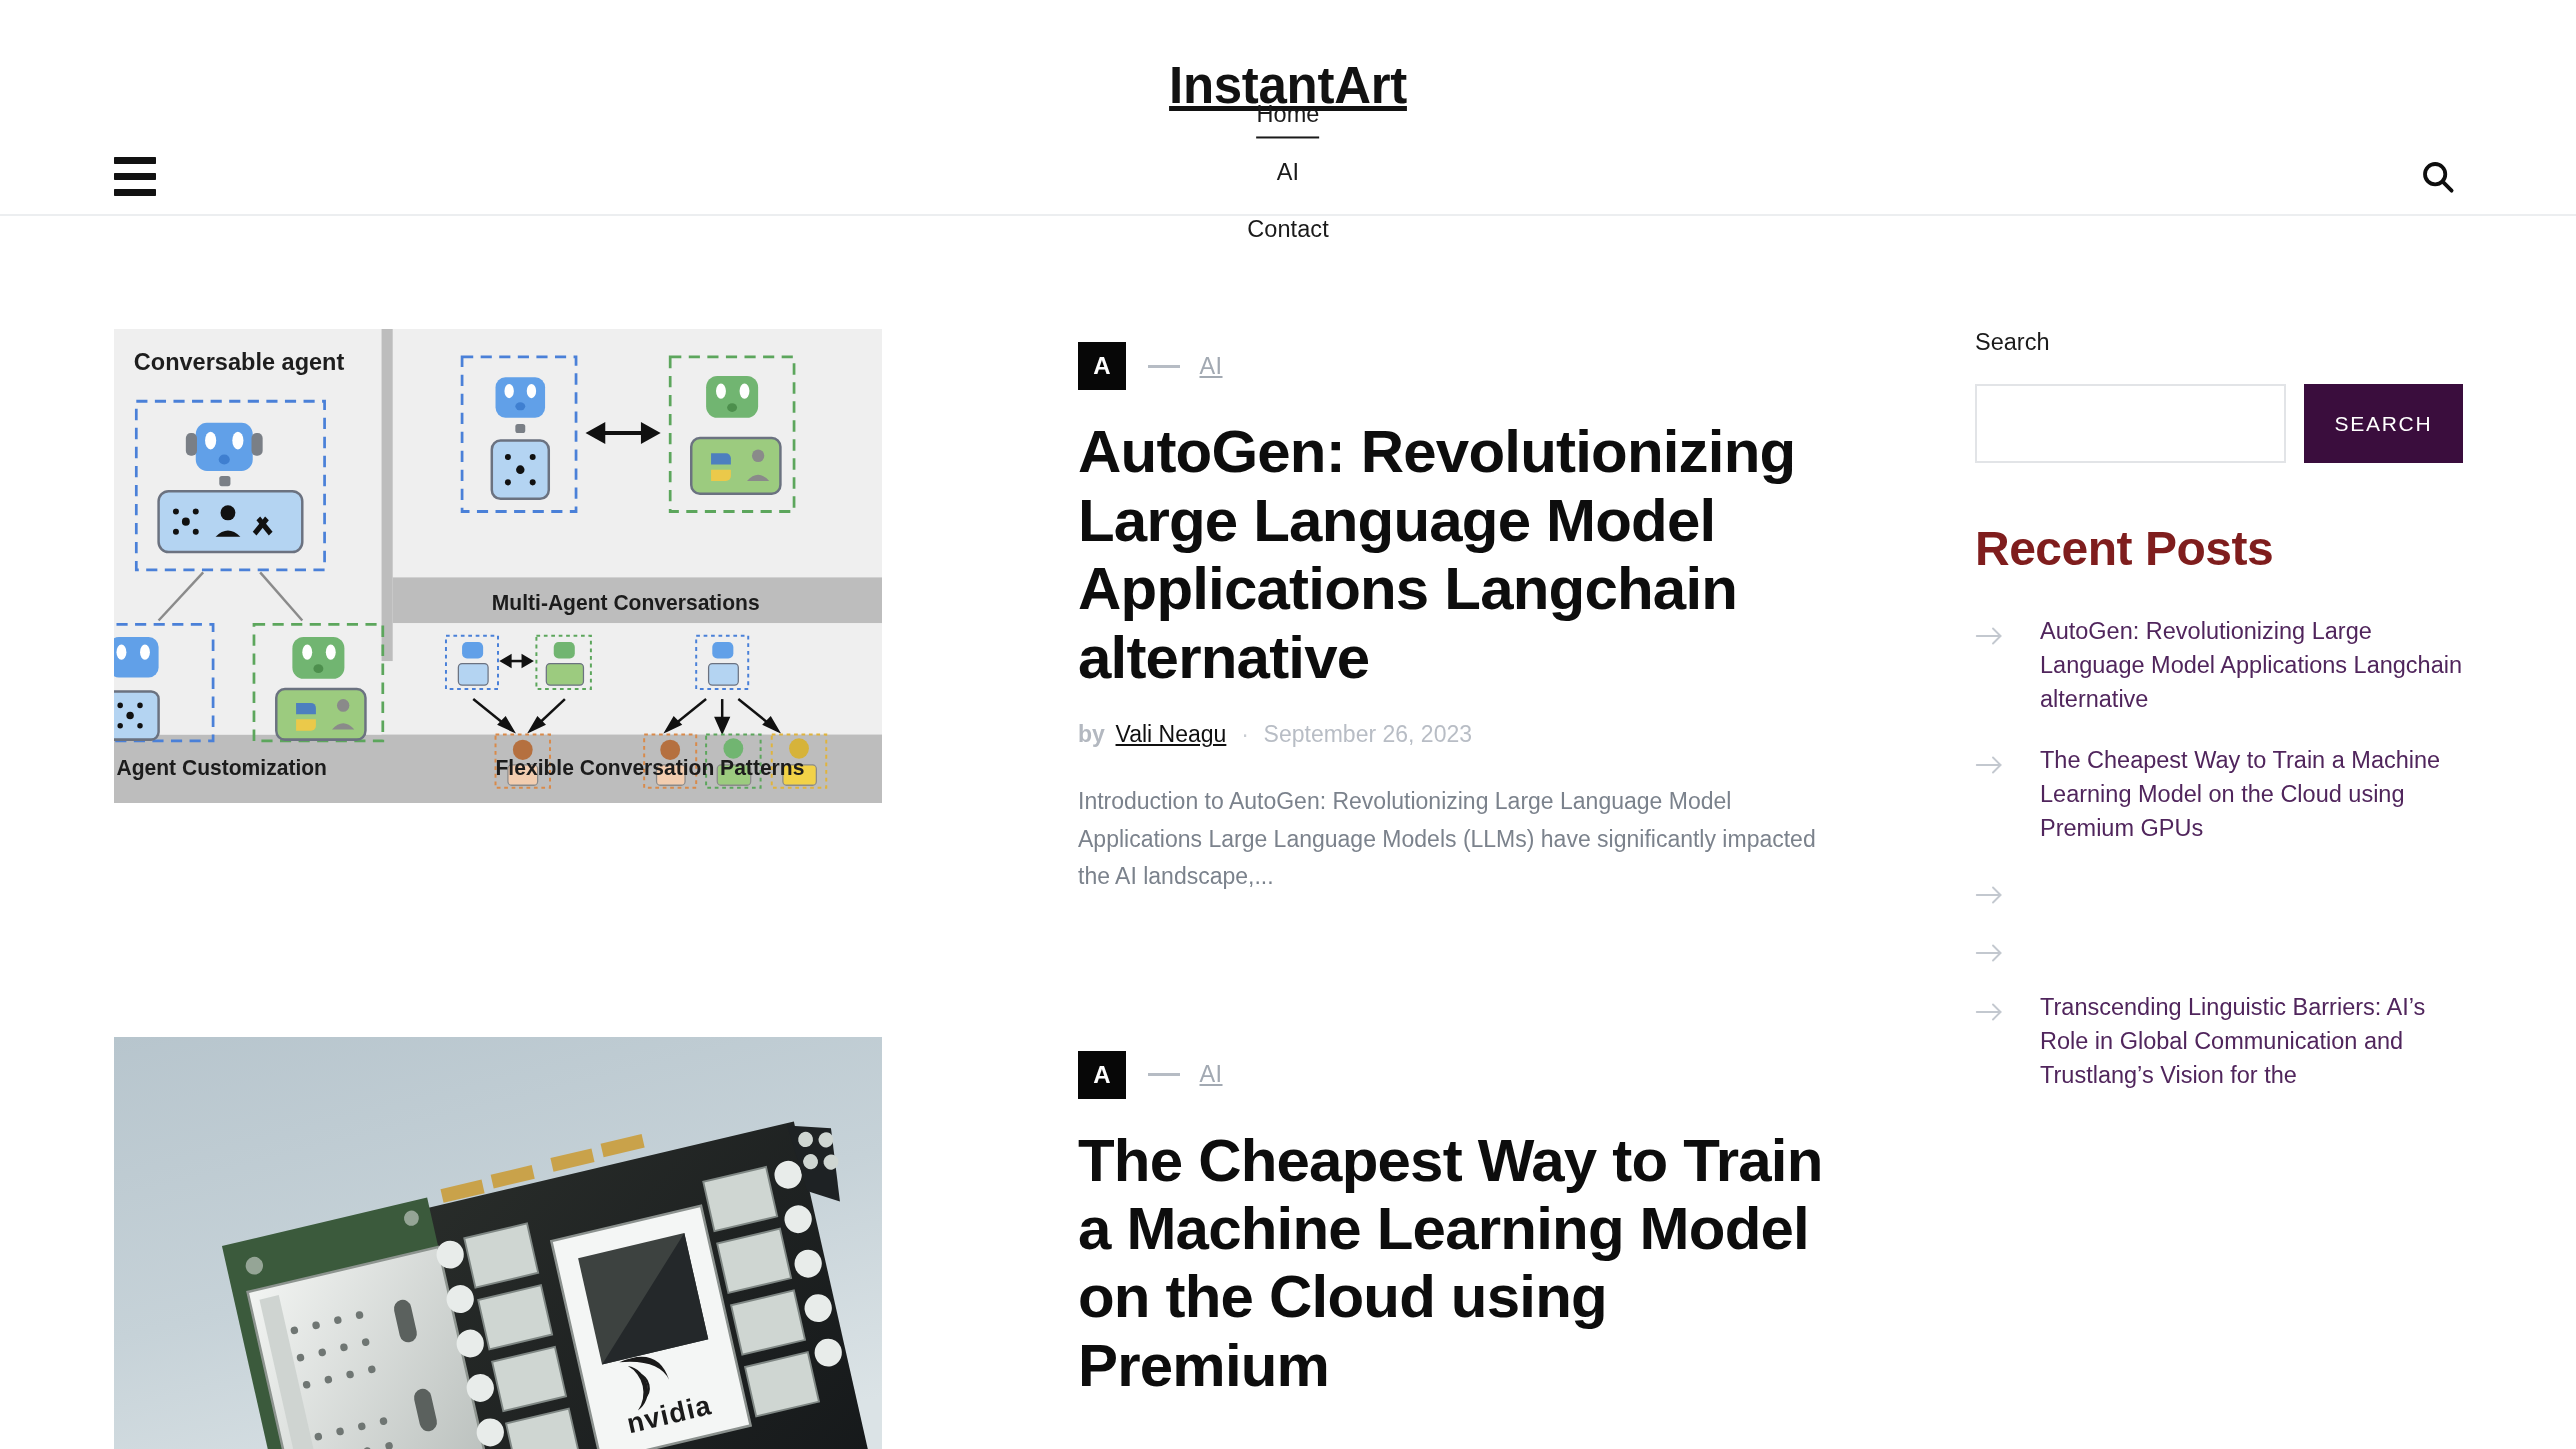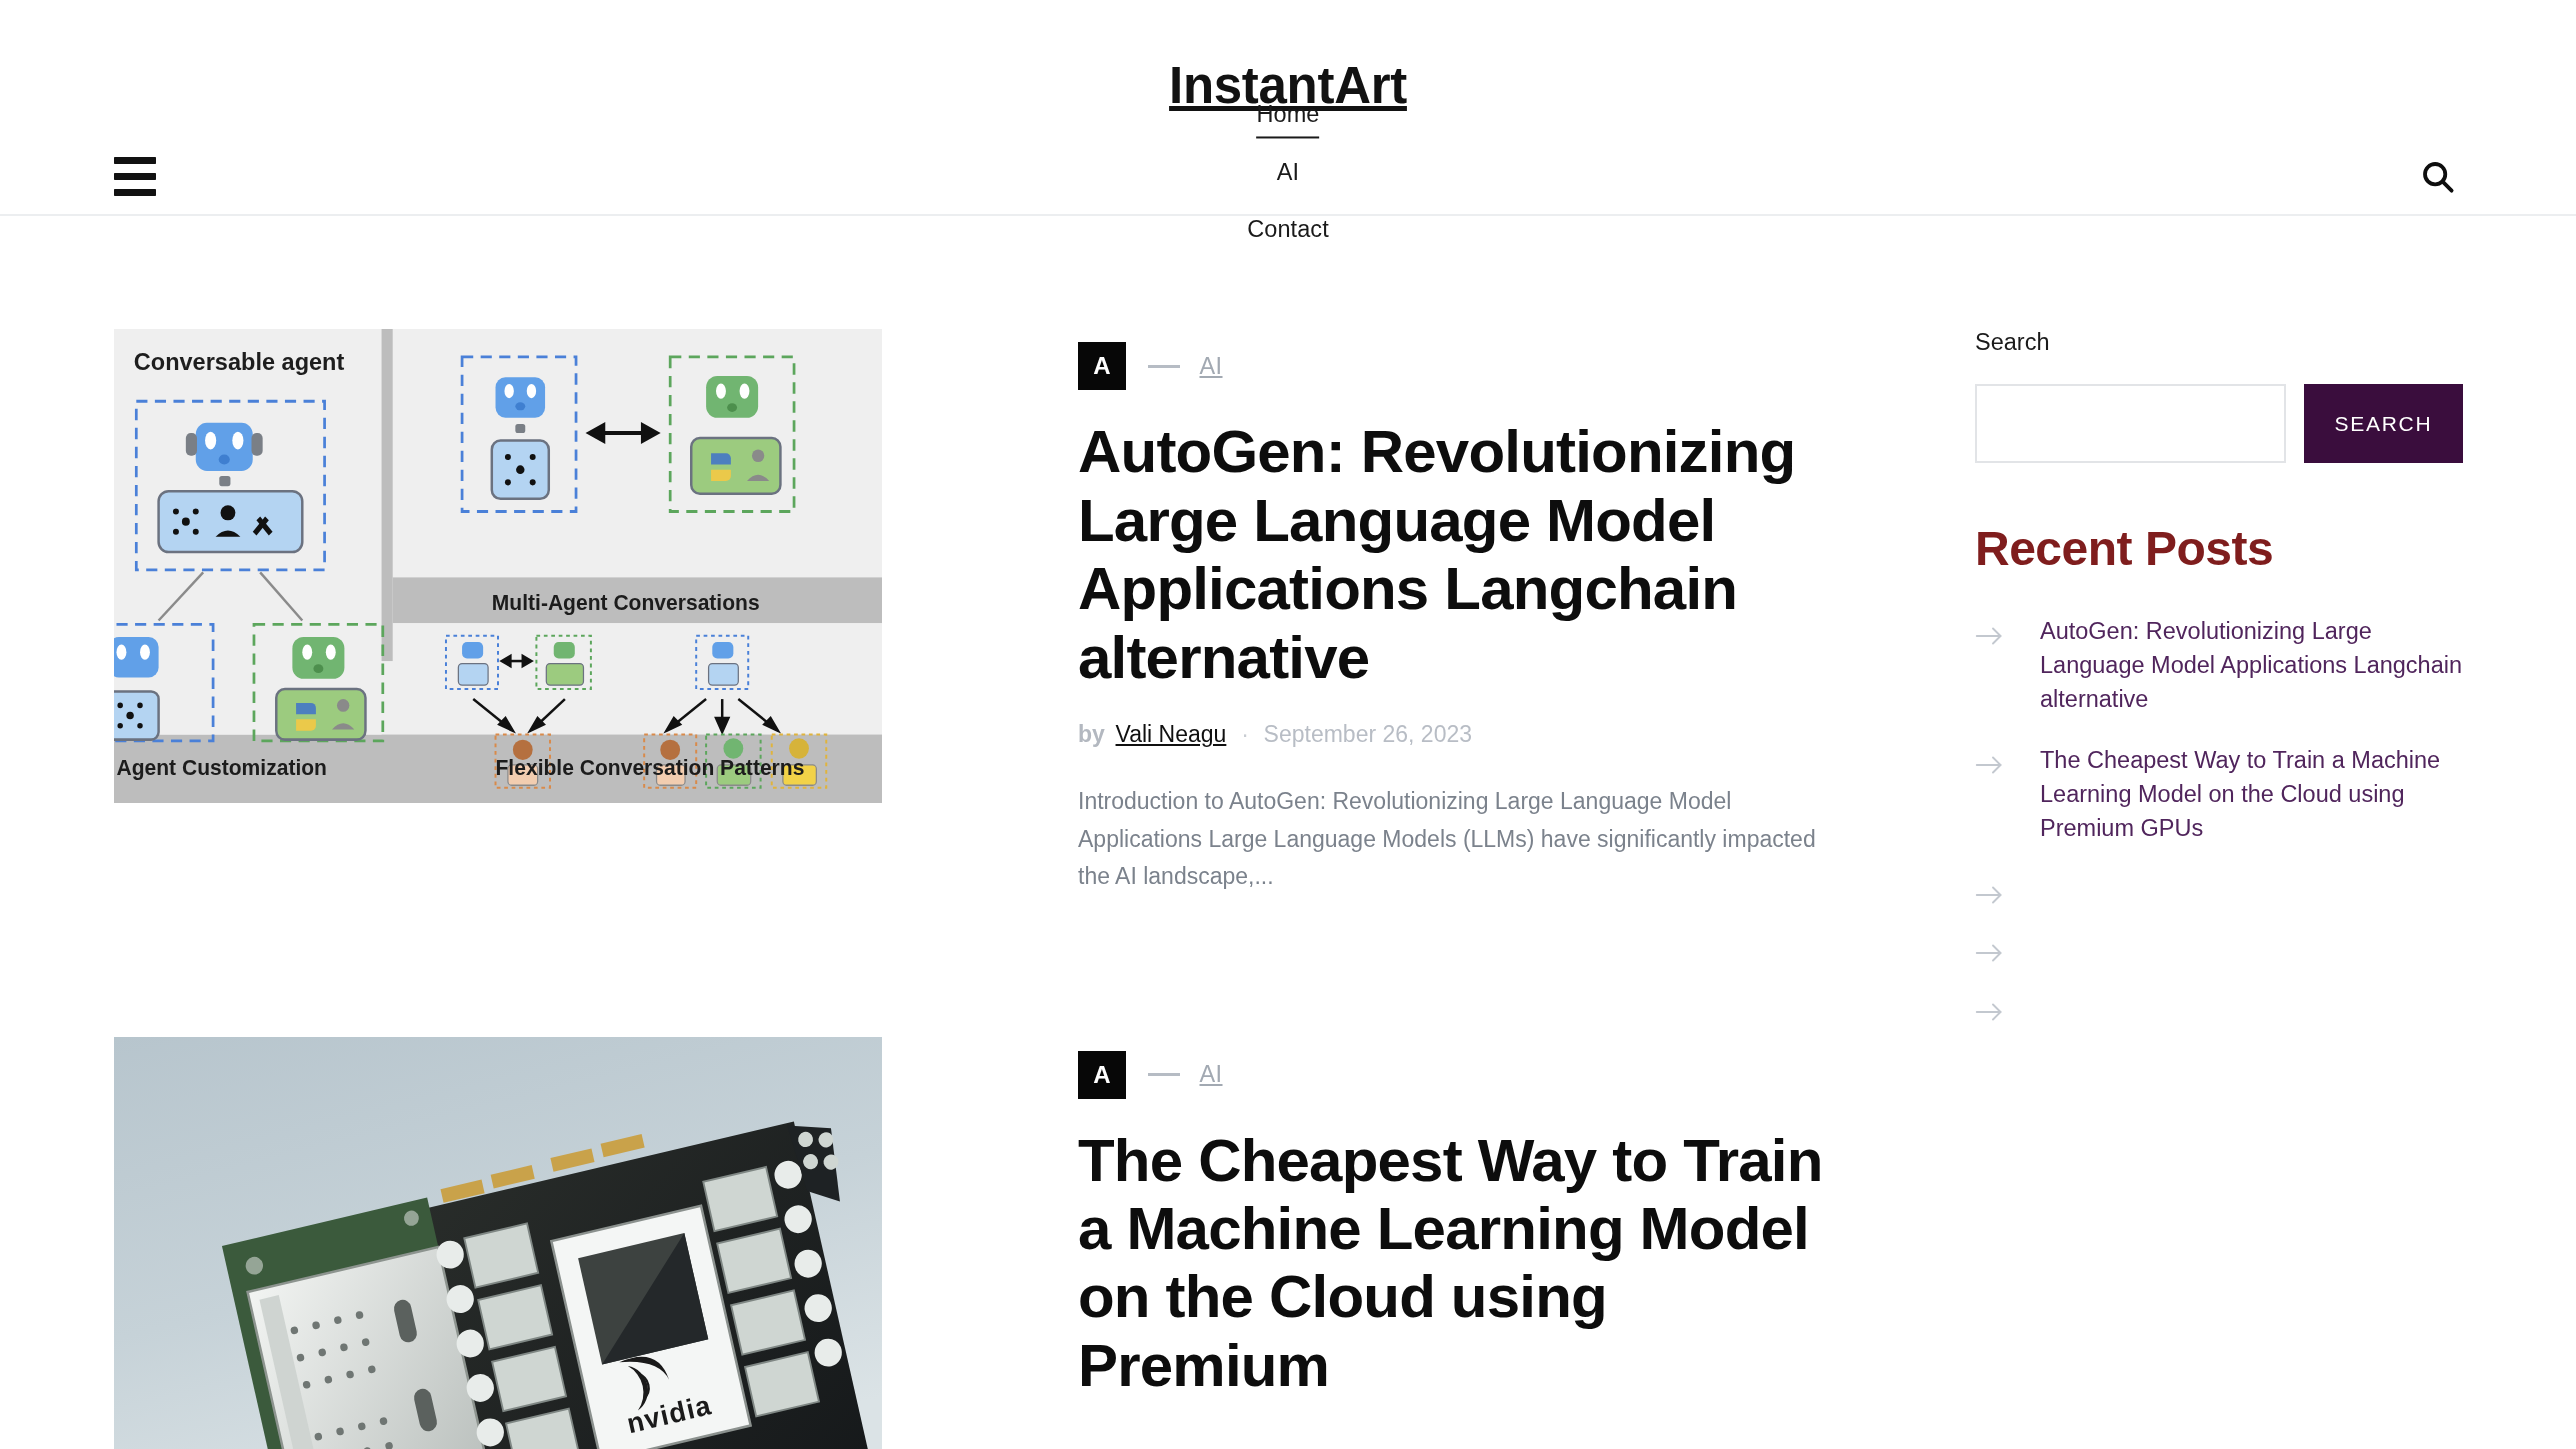--- a/index.html
+++ b/index.html
@@ -693,20 +693,21 @@
           </span>
         </li>
 
         <li class="recent-item">
           <span class="recent-arrow">
             <svg width="31" height="20" viewBox="0 0 24 16" fill="none" stroke="#c3c8cf" stroke-width="1.5" stroke-linecap="round" stroke-linejoin="round">
               <line x1="1" y1="8" x2="20" y2="8"></line>
               <polyline points="14,2 20,8 14,14"></polyline>
             </svg>
           </span>
+          <a class="recent-link" href="#">Transcending Linguistic Barriers: AI’s Role in Global Communication and Trustlang’s Vision for the</a>
         </li>
 
       </ul>
     </section>
 
   </aside>
 </div>
 
 
 </body></html>

